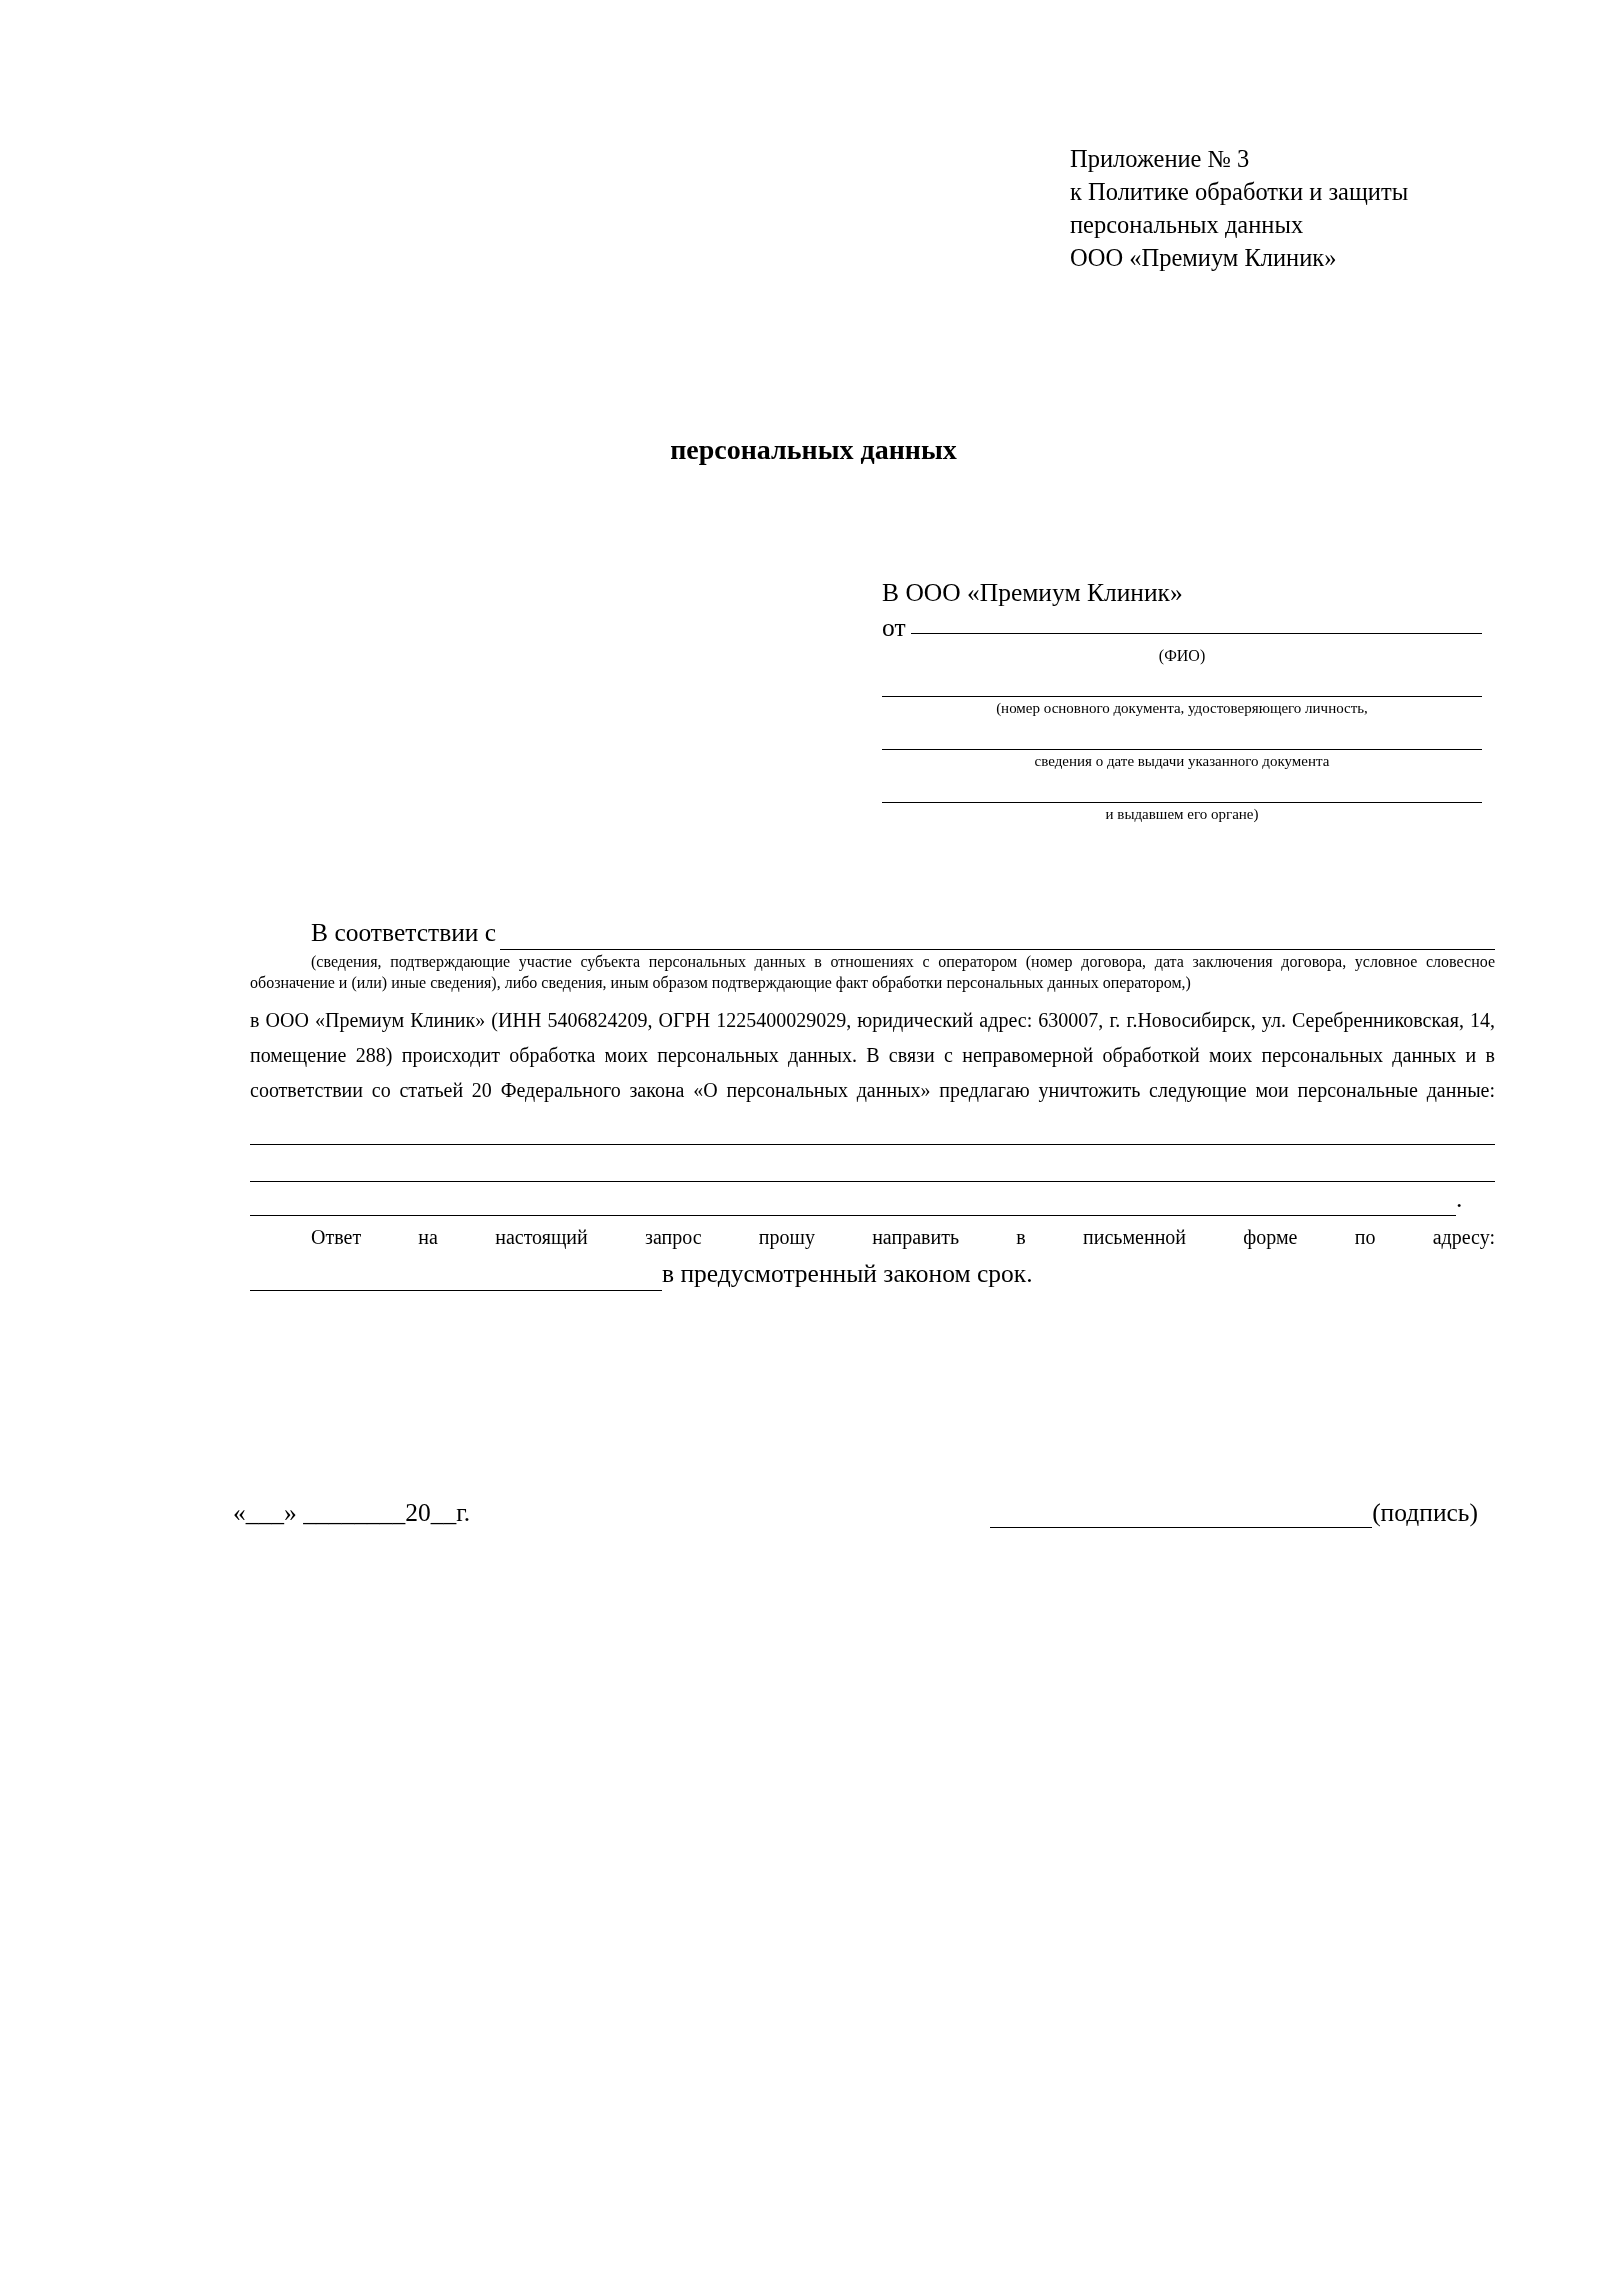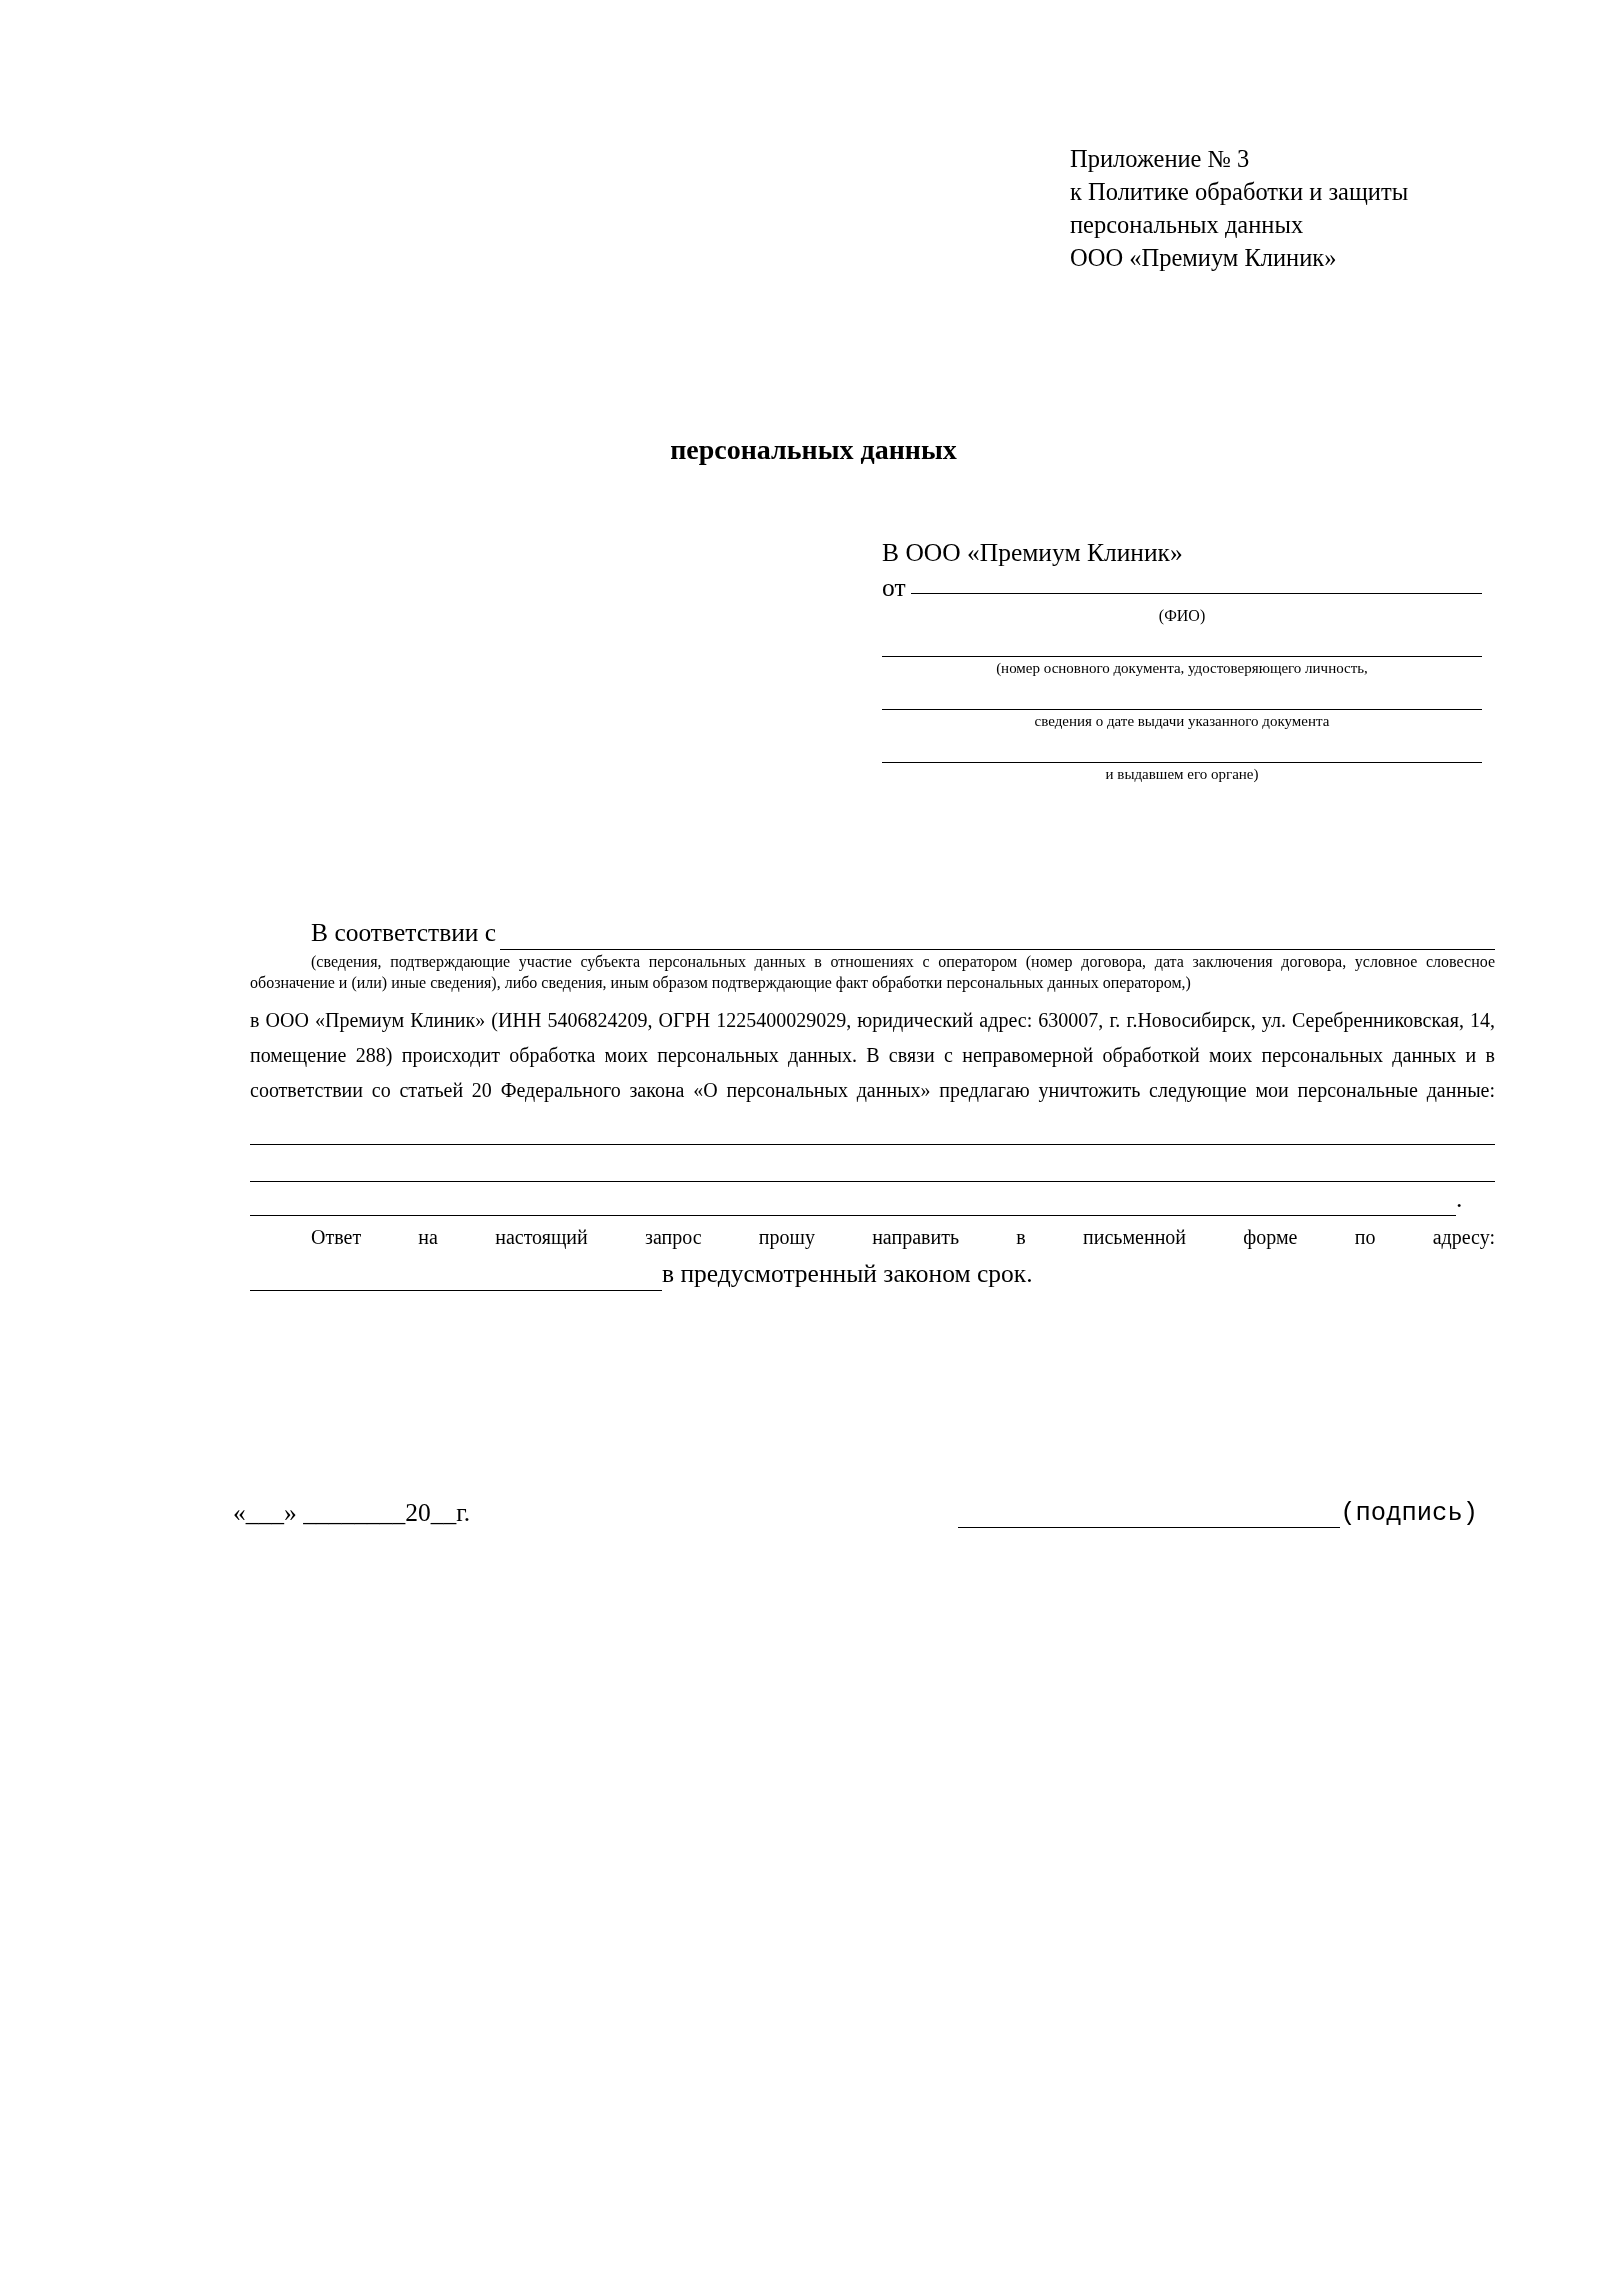--- a/index.html
+++ b/index.html
@@ -43,21 +43,21 @@
     text-align: center;
     font-weight: bold;
     font-size: 28px;
     line-height: 40px;
   }
 
   
   .addressee {
     position: absolute;
     left: 882px;
-    top: 536px;
+    top: 576px;
     width: 600px;
     font-size: 25.5px;
     line-height: 33px;
   }
   .addressee .to-line { margin-bottom: 2px; }
   .addressee .from-row {
     display: flex;
     align-items: flex-start;
     gap: 5.9px;
   }
@@ -142,21 +142,21 @@
     position: absolute;
     left: 233px;
     top: 1498px;
     width: 1245px;
     font-size: 25.5px;
     display: flex;
     justify-content: space-between;
     align-items: flex-end;
   }
   .date-cell { white-space: nowrap; letter-spacing: 0px; }
-  .sign-cell { display: flex; align-items: flex-end; font-family: Liberation Mono, monospace; }
+  .sign-cell { display: flex; align-items: flex-end; }
   .sign-cell .r { width: 382px; border-bottom: 1.6px solid #000; height: 21.6px; }
 </style>
 </head>
 <body>
 
 <div class="page">
 
   <div class="header-block">
     <div>Приложение № 3</div>
     <div>к Политике обработки и защиты</div>

